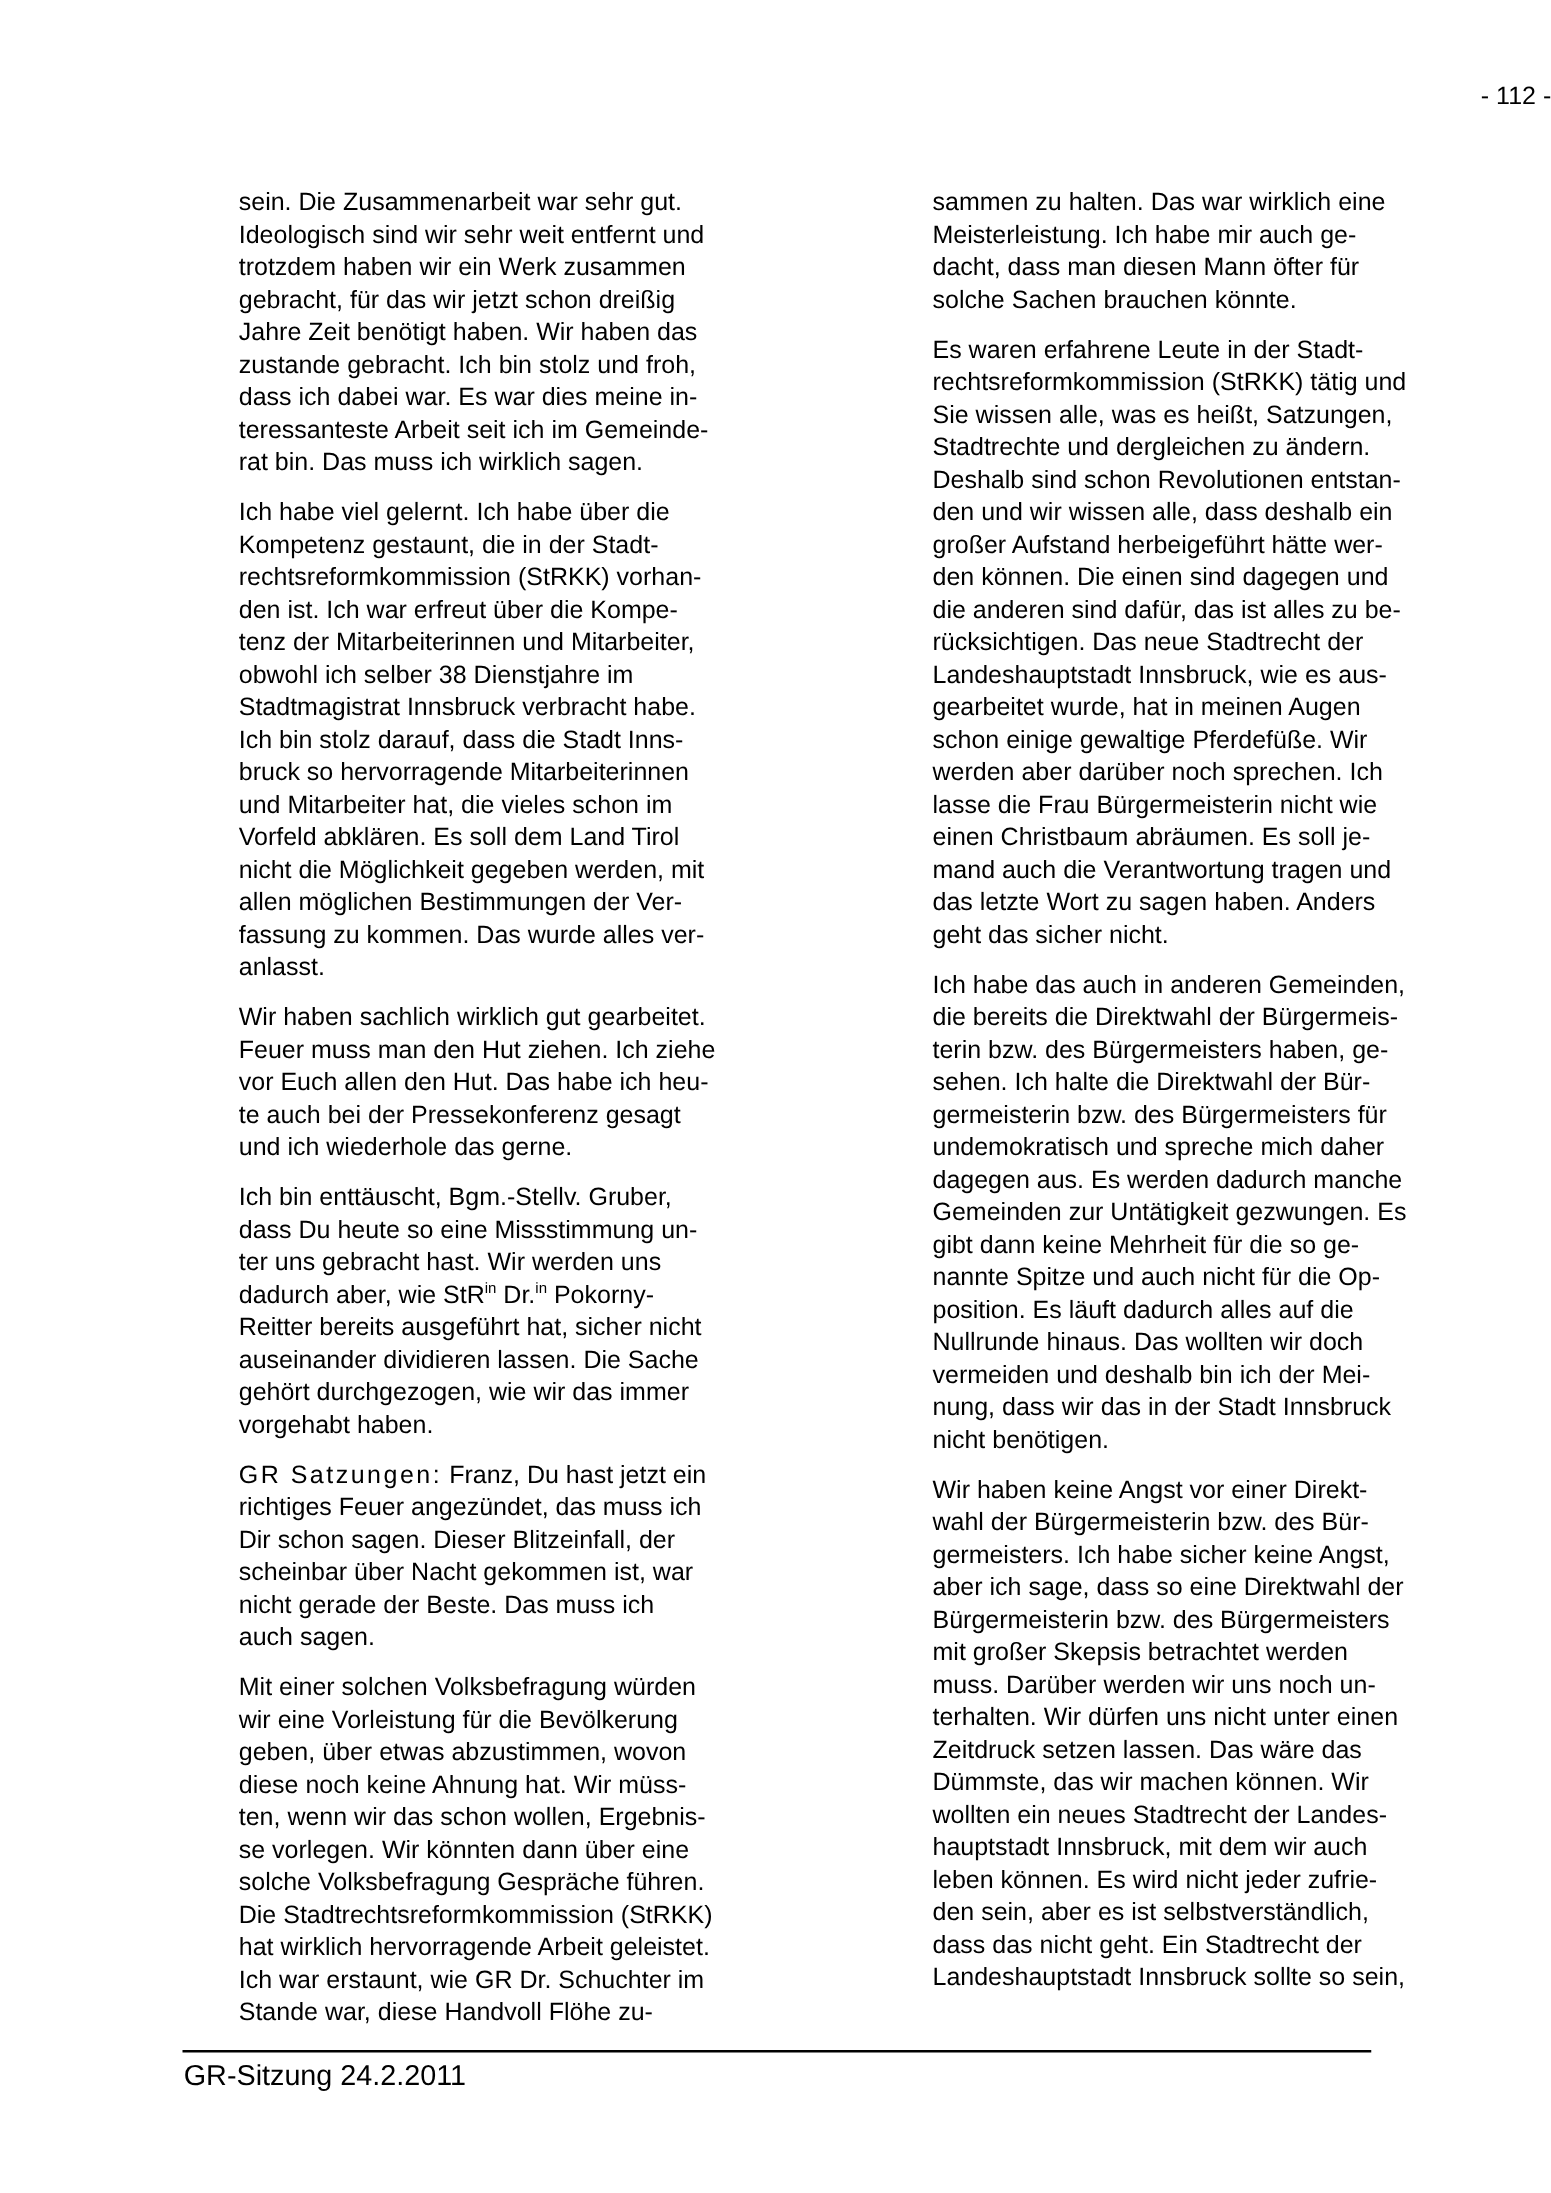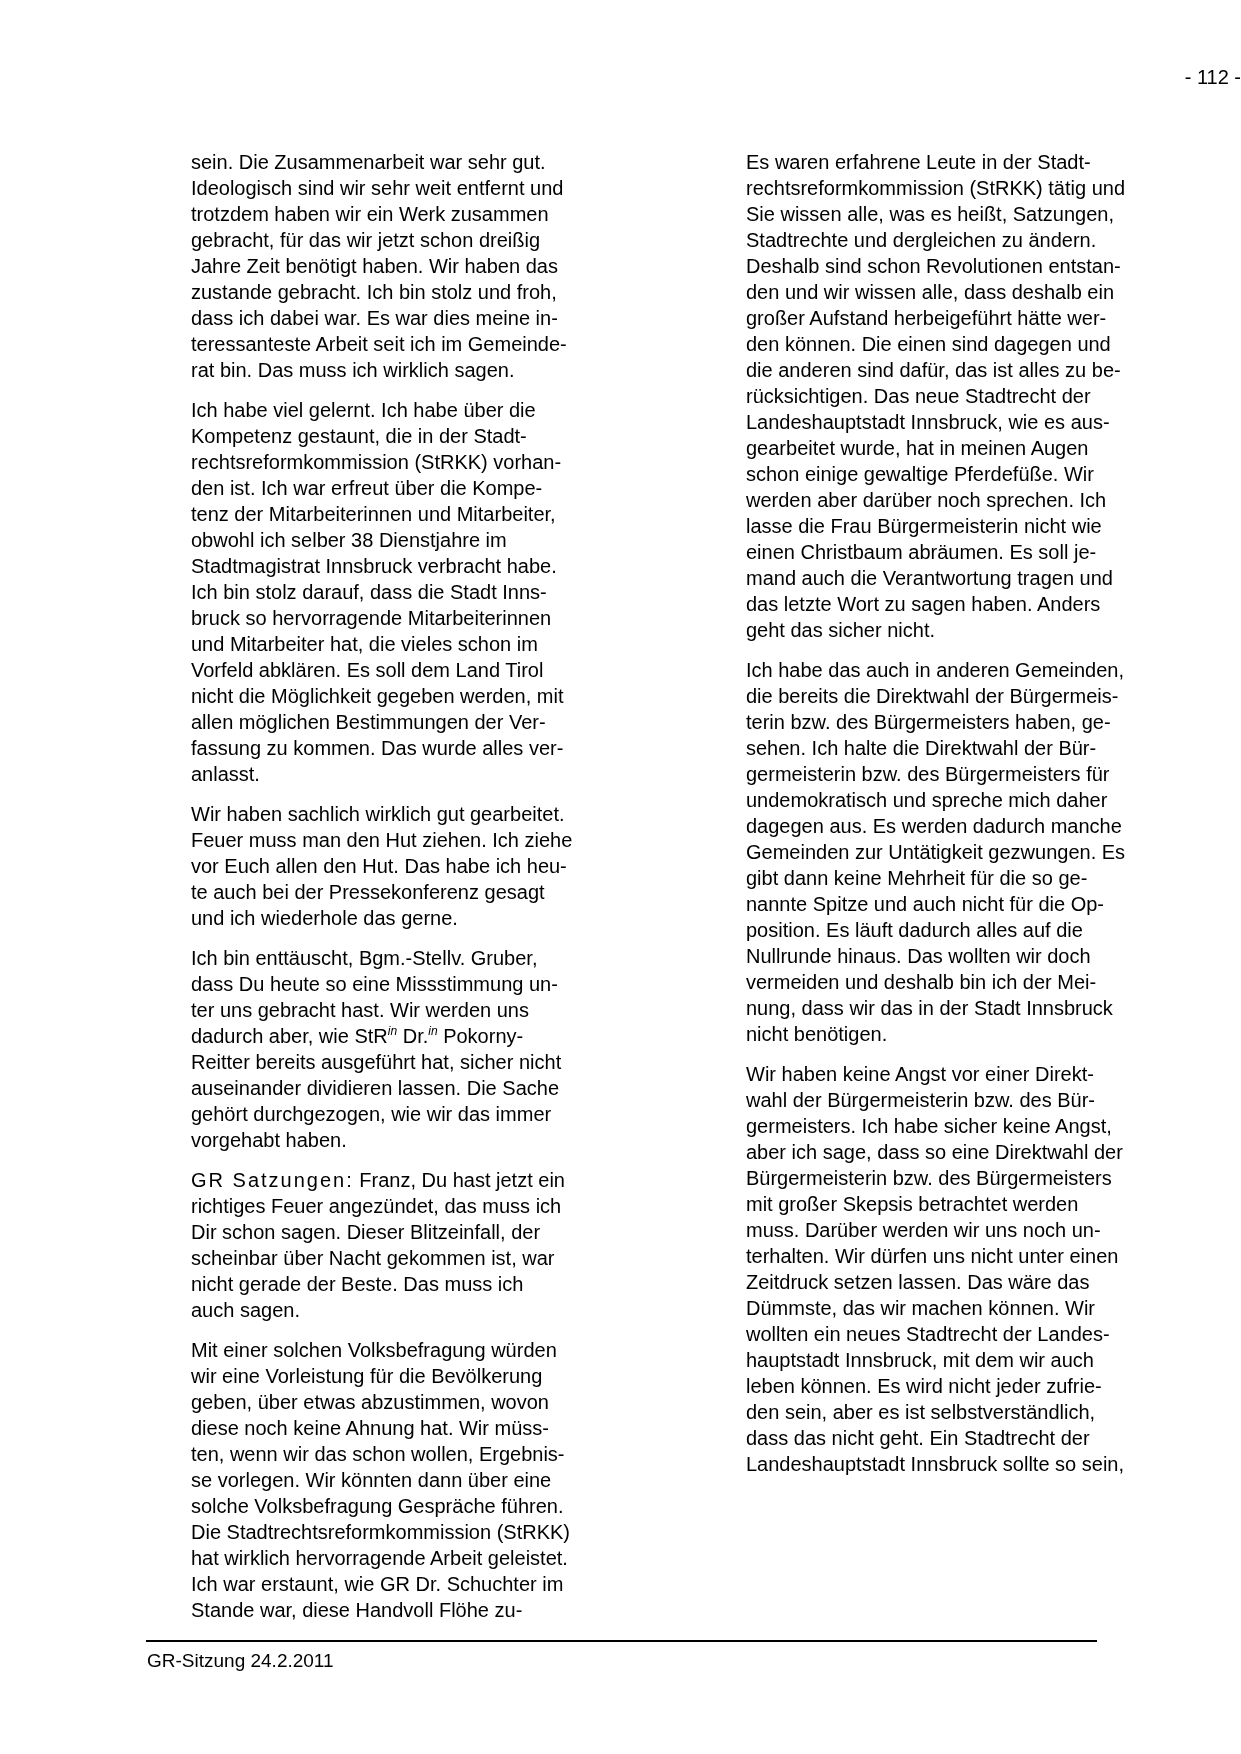--- a/index.html
+++ b/index.html
@@ -40,38 +40,37 @@
   .col-right { width: 437px; }
   .col p {
     margin: 0 0 14px 0;
     white-space: pre;
   }
   .col p:last-child { margin-bottom: 0; }
   sup {
     font-size: 12px;
     line-height: 0;
     vertical-align: super;
-    font-style: italic;
   }
   .speaker {
     letter-spacing: 2px;
   }
   .footer-rule {
     position: absolute;
     left: 146px;
     top: 1640px;
     width: 951px;
     height: 2px;
     background: #000000;
   }
   .footer-text {
     position: absolute;
     left: 147px;
     top: 1648px;
-    font-size: 19px;
+    font-size: 23px;
     line-height: 25px;
   }
 </style>
 </head>
 <body>
 
 <div class="page-number">- 112 -</div>
 
 <div class="columns">
   <div class="col col-left" id="col-left">
@@ -125,20 +124,24 @@
 ten, wenn wir das schon wollen, Ergebnis-
 se vorlegen. Wir könnten dann über eine
 solche Volksbefragung Gespräche führen.
 Die Stadtrechtsreformkommission (StRKK)
 hat wirklich hervorragende Arbeit geleistet.
 Ich war erstaunt, wie GR Dr. Schuchter im
 Stande war, diese Handvoll Flöhe zu-</p>
     </div>
   <div class="col-gap"></div>
   <div class="col col-right" id="col-right">
+      <p>sammen zu halten. Das war wirklich eine
+Meisterleistung. Ich habe mir auch ge-
+dacht, dass man diesen Mann öfter für
+solche Sachen brauchen könnte.</p>
       <p>Es waren erfahrene Leute in der Stadt-
 rechtsreformkommission (StRKK) tätig und
 Sie wissen alle, was es heißt, Satzungen,
 Stadtrechte und dergleichen zu ändern.
 Deshalb sind schon Revolutionen entstan-
 den und wir wissen alle, dass deshalb ein
 großer Aufstand herbeigeführt hätte wer-
 den können. Die einen sind dagegen und
 die anderen sind dafür, das ist alles zu be-
 rücksichtigen. Das neue Stadtrecht der

